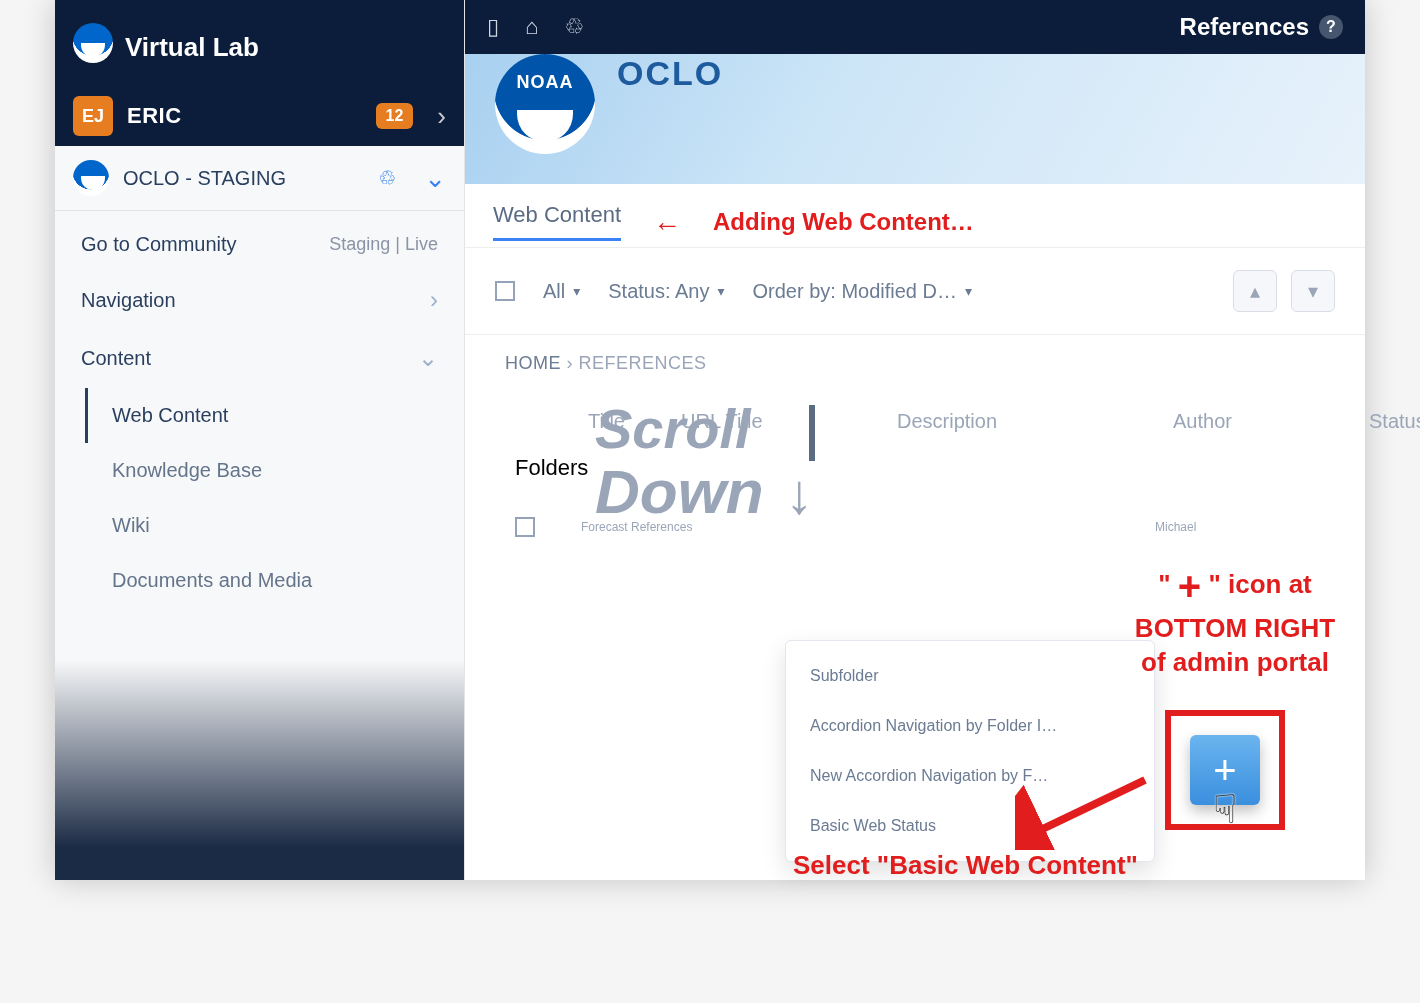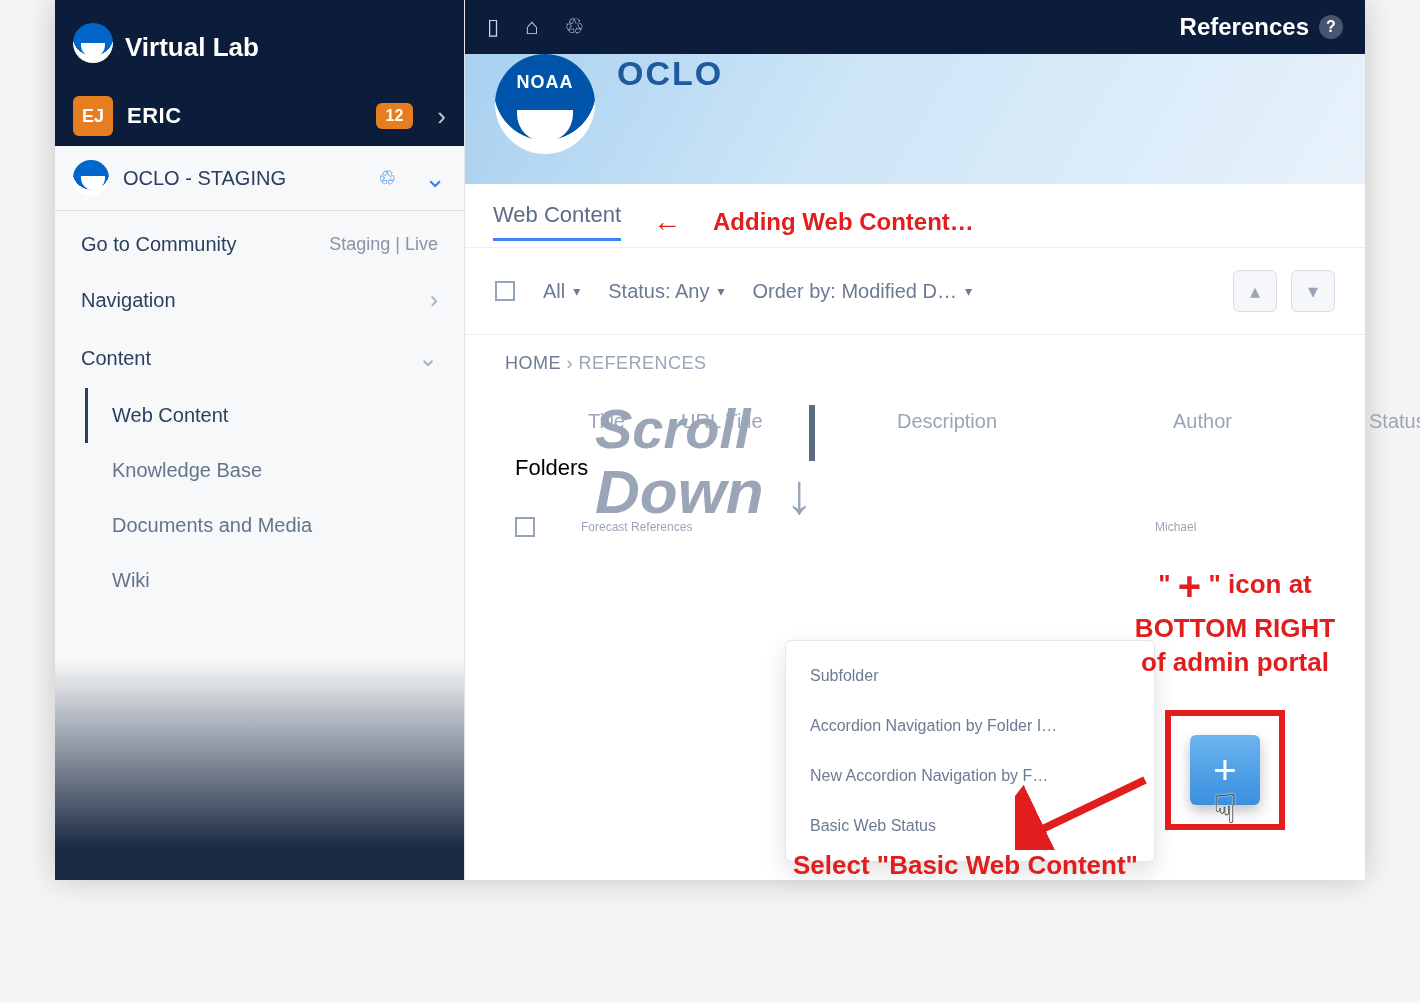--- a/index.html
+++ b/index.html
@@ -251,22 +251,22 @@
     </div>
 
     <div class="sb-section">
       <span>Content</span>
       <span class="chev-muted">⌄</span>
     </div>
 
     <div class="sb-subitems">
       <div class="sb-subitem active">Web Content</div>
       <div class="sb-subitem">Knowledge Base</div>
+      <div class="sb-subitem">Wiki</div>
       <div class="sb-subitem">Documents and Media</div>
-      <div class="sb-subitem">Wiki</div>
     </div>
 
     <div class="sb-gradient"></div>
   </aside>
 
   <main class="main">
     <div class="topbar">
       <span class="glyph">▯</span>
       <span class="glyph">⌂</span>
       <span class="glyph">♲</span>

